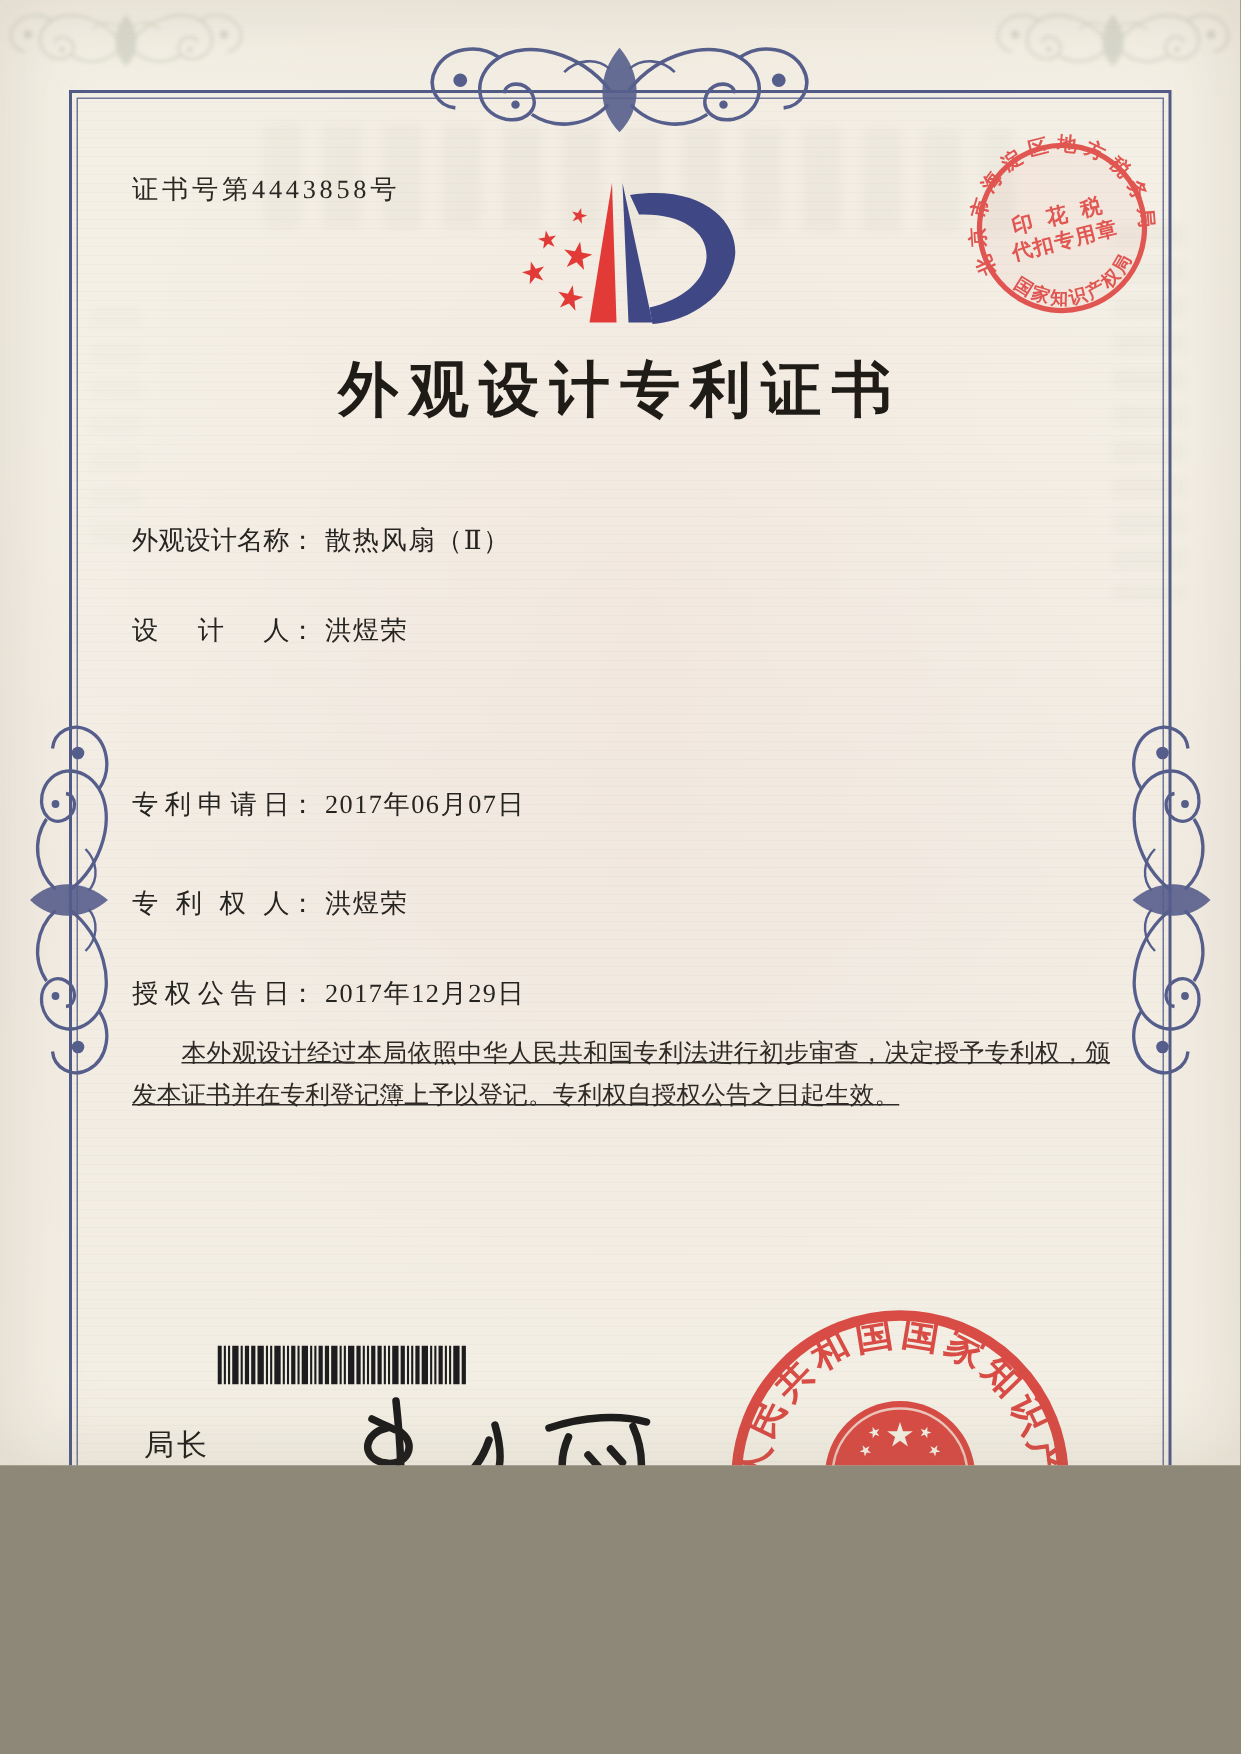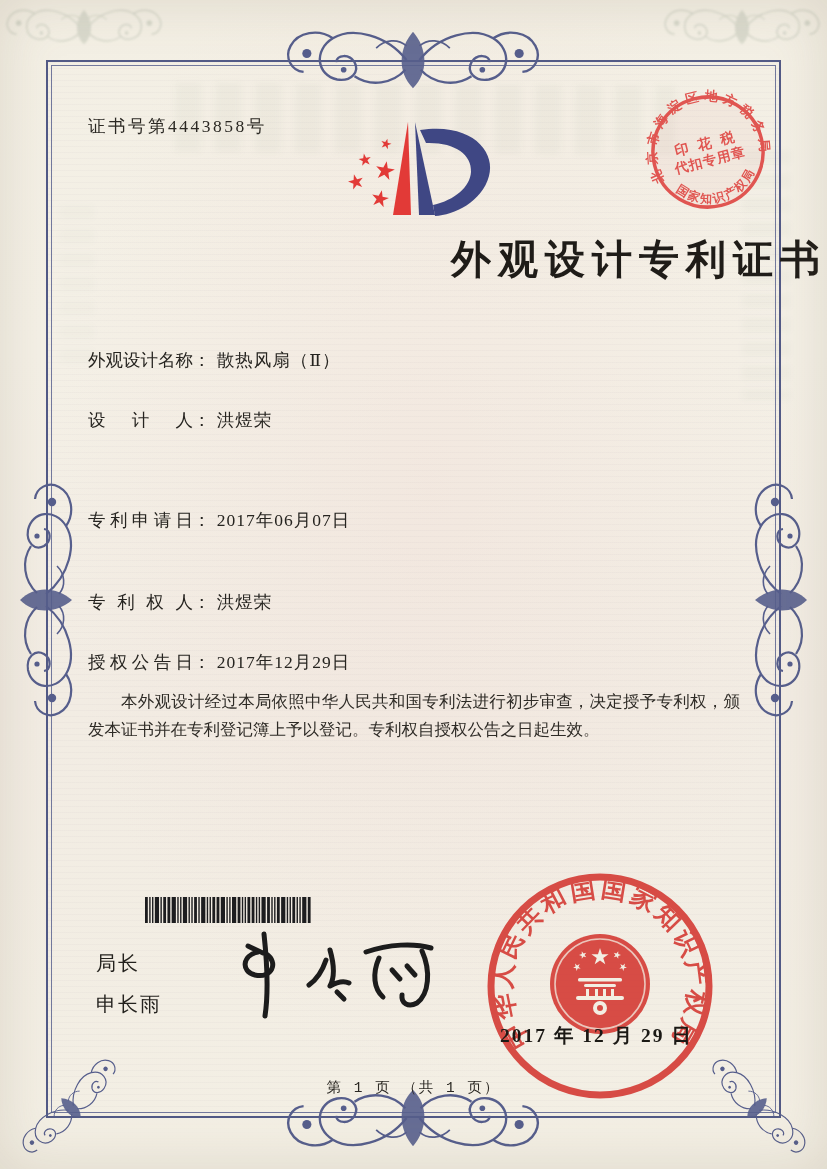--- a/index.html
+++ b/index.html
@@ -1,18 +1,18 @@
 <!DOCTYPE html>
 <html><head>
 <meta charset="utf-8">
 <style>
   html,body{margin:0;padding:0;background:#8e8878;}
   .page{
     position:relative;
-    width:827px;height:1169px;
+    width:827px;height:977px;
     margin:0 auto;
     background:
       radial-gradient(ellipse at 52% 42%, rgba(238,205,201,.20), rgba(238,205,201,0) 62%),
       linear-gradient(180deg,#f3efe4 0%,#f4f0e6 30%,#f2ece3 60%,#f3efe4 100%);
     overflow:hidden;
     font-family:"Liberation Serif","DejaVu Serif",serif;
     color:#2e2b26;
   }
   .shade{position:absolute;inset:0;box-shadow:inset 0 0 55px rgba(120,105,80,.18);pointer-events:none;}
 
@@ -38,34 +38,34 @@
   }
   .frame-texture{
     position:absolute;inset:0;
     background:repeating-linear-gradient(180deg, rgba(150,140,160,.05) 0 1px, rgba(150,140,160,0) 1px 6px);
   }
   .ornament{position:absolute;color:#565e8c;}
 
   
   .cert-no{position:absolute;left:88px;top:114px;font-size:17.5px;letter-spacing:2.5px;color:#2b2823;}
   .title{
-    position:absolute;left:0;top:232px;width:827px;text-align:right;
+    position:absolute;left:0;top:232px;width:827px;text-align:center;
     font-size:40px;font-weight:600;letter-spacing:7px;color:#1f1c18;
   }
   .field{position:absolute;left:88px;font-size:17.5px;color:#262420;white-space:nowrap;}
   .flabel{display:inline-block;width:6em;text-align:justify;text-align-last:justify;vertical-align:bottom;}
   .fcolon{display:inline-block;margin-right:.35em;}
   .fvalue{letter-spacing:1px;}
-  .f1{top:348px}.f2{top:408px}.f3{top:468px}.f4{top:508px}.f5{top:590px}.f6{top:650px}
+  .f1{top:348px}.f2{top:408px}.f3{top:468px}.f4{top:524px}.f5{top:590px}.f6{top:650px}
 
   .body-text{
     position:absolute;left:88px;top:688px;width:652px;
     font-size:16.5px;line-height:28px;text-align:justify;color:#2e2b26;
   }
-  .body-text p{margin:0;text-indent:2em;}
+  .body-text p{margin:0;text-indent:2em;text-decoration:underline;}
 
   .issuer{position:absolute;left:96px;top:950px;font-size:20px;letter-spacing:2px;color:#24221e;}
   .issuer .name{margin-top:14px;}
 
   .signature-svg{position:absolute;left:218px;top:922px;}
   .barcode{position:absolute;left:145px;top:897px;}
 
   .seal-svg{position:absolute;left:482px;top:868px;opacity:.93;}
   .seal-date{
     position:absolute;left:500px;top:1022px;font-size:19.5px;font-weight:700;

